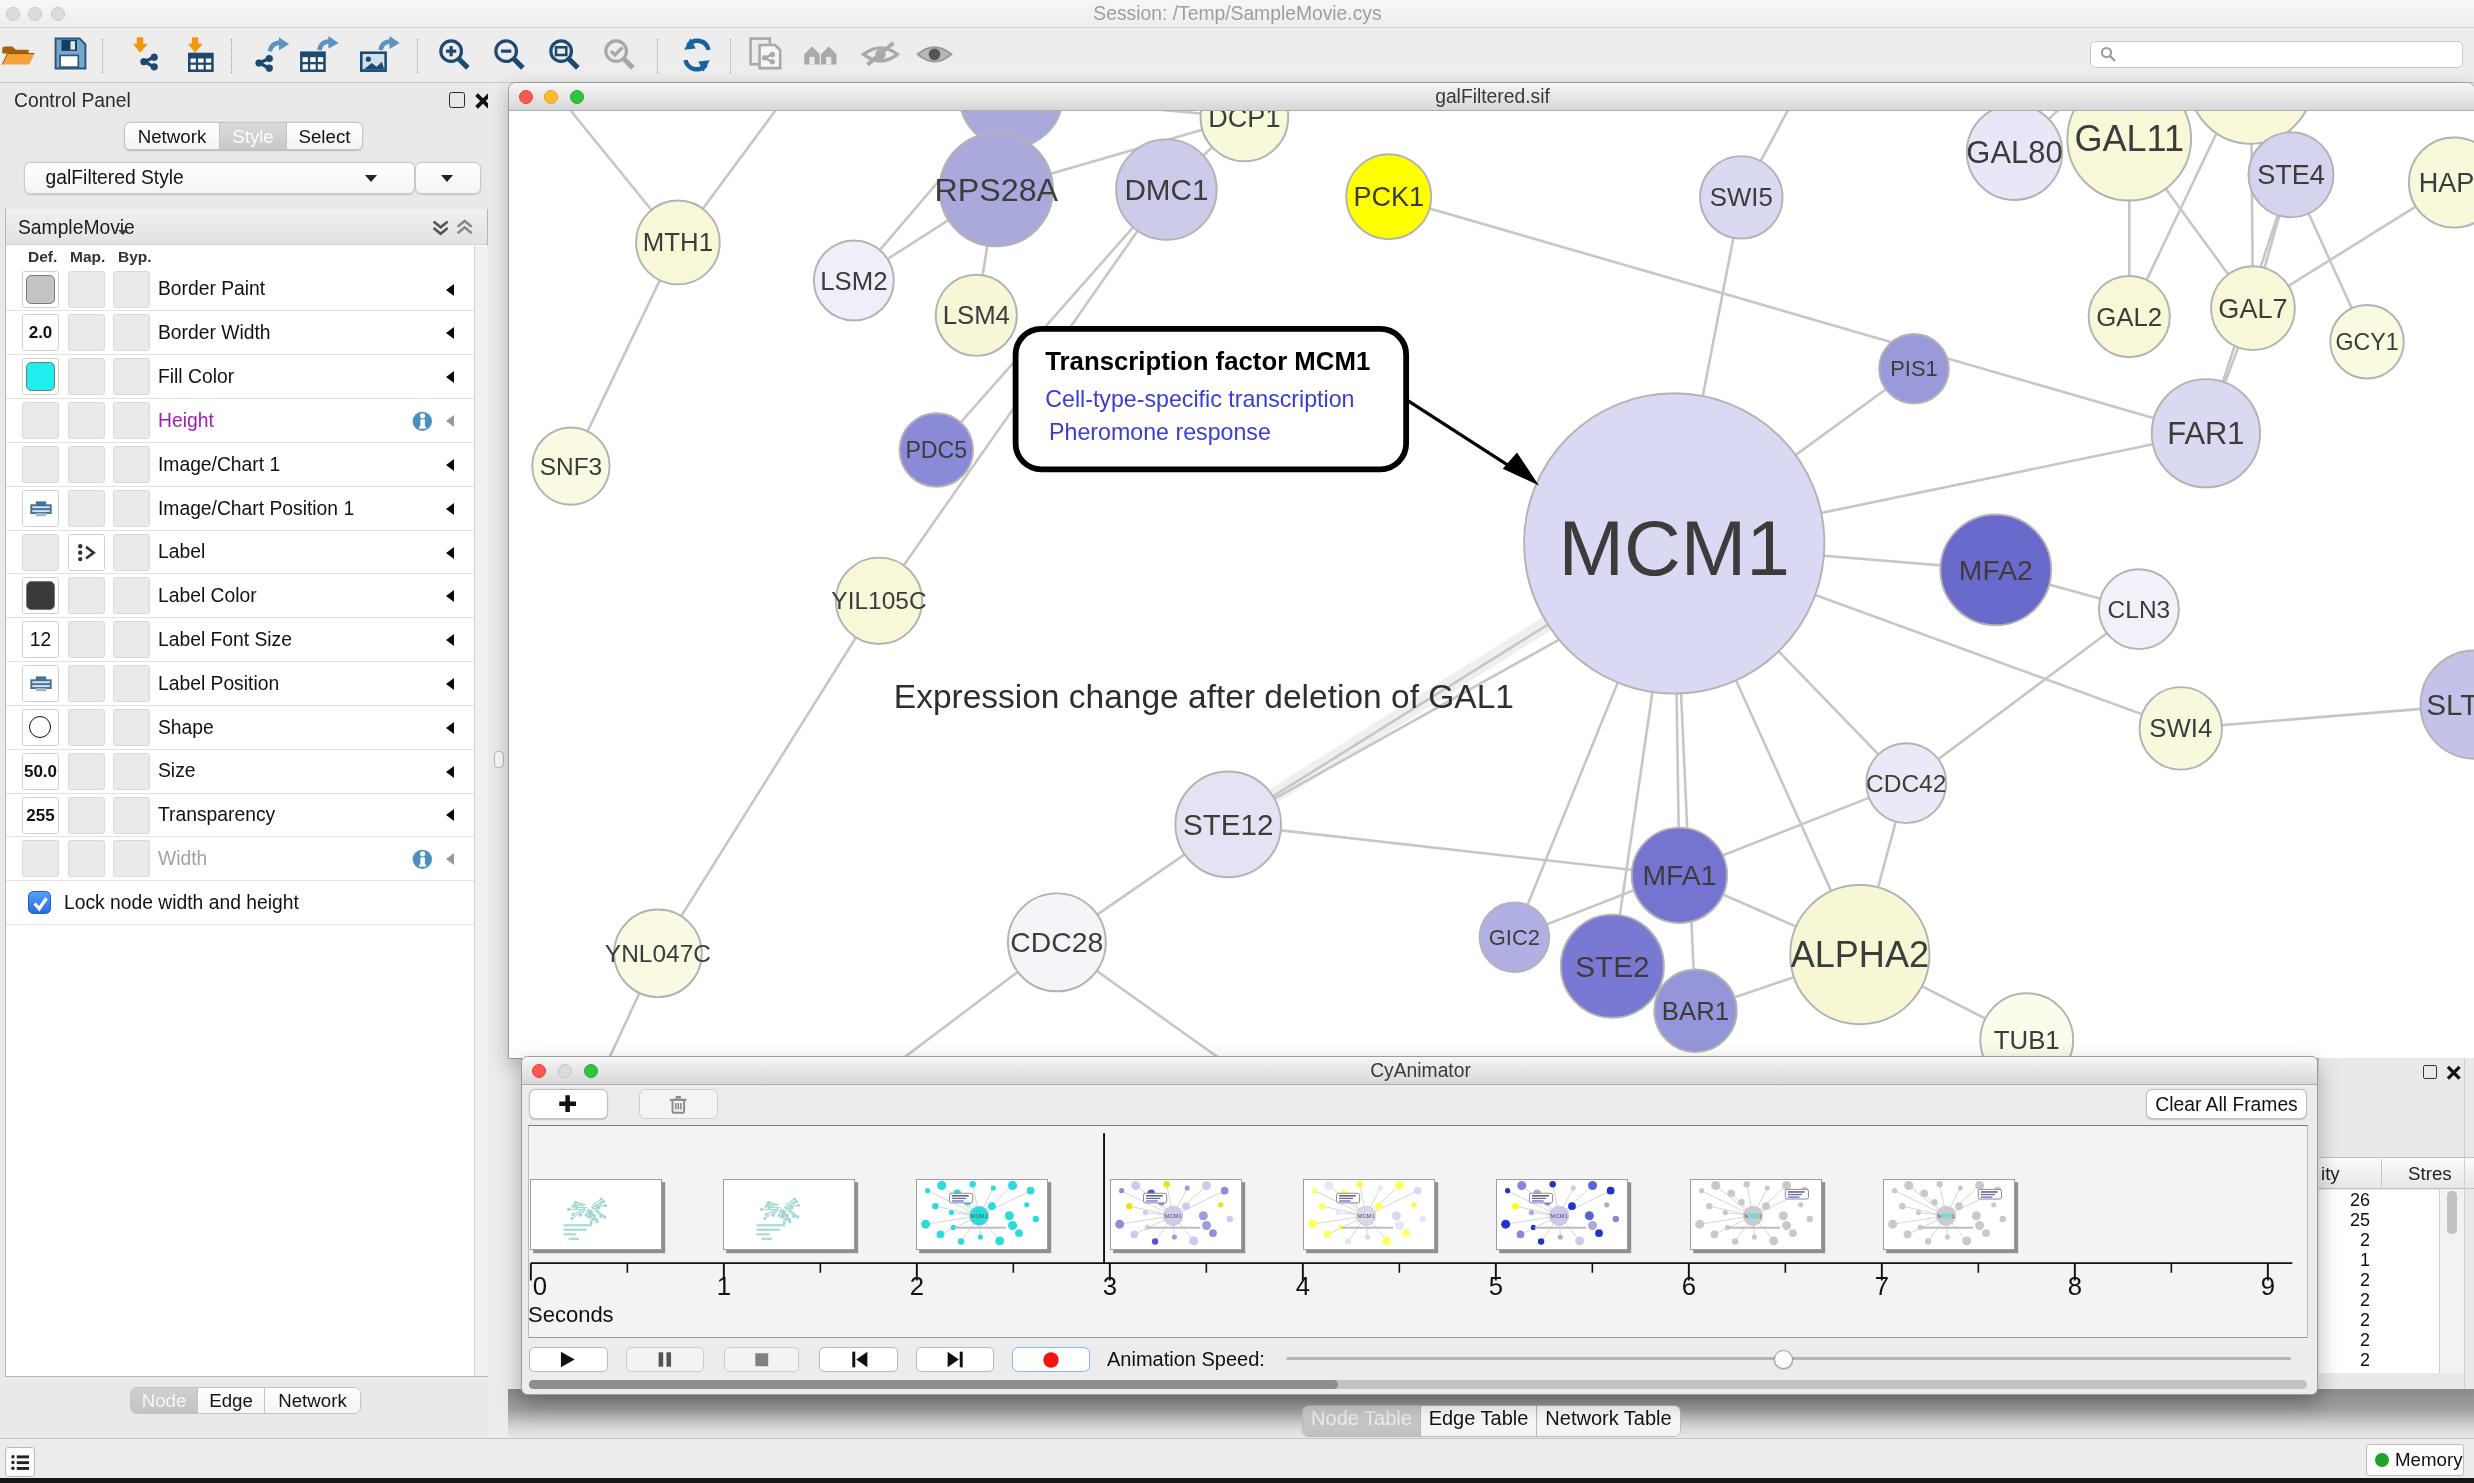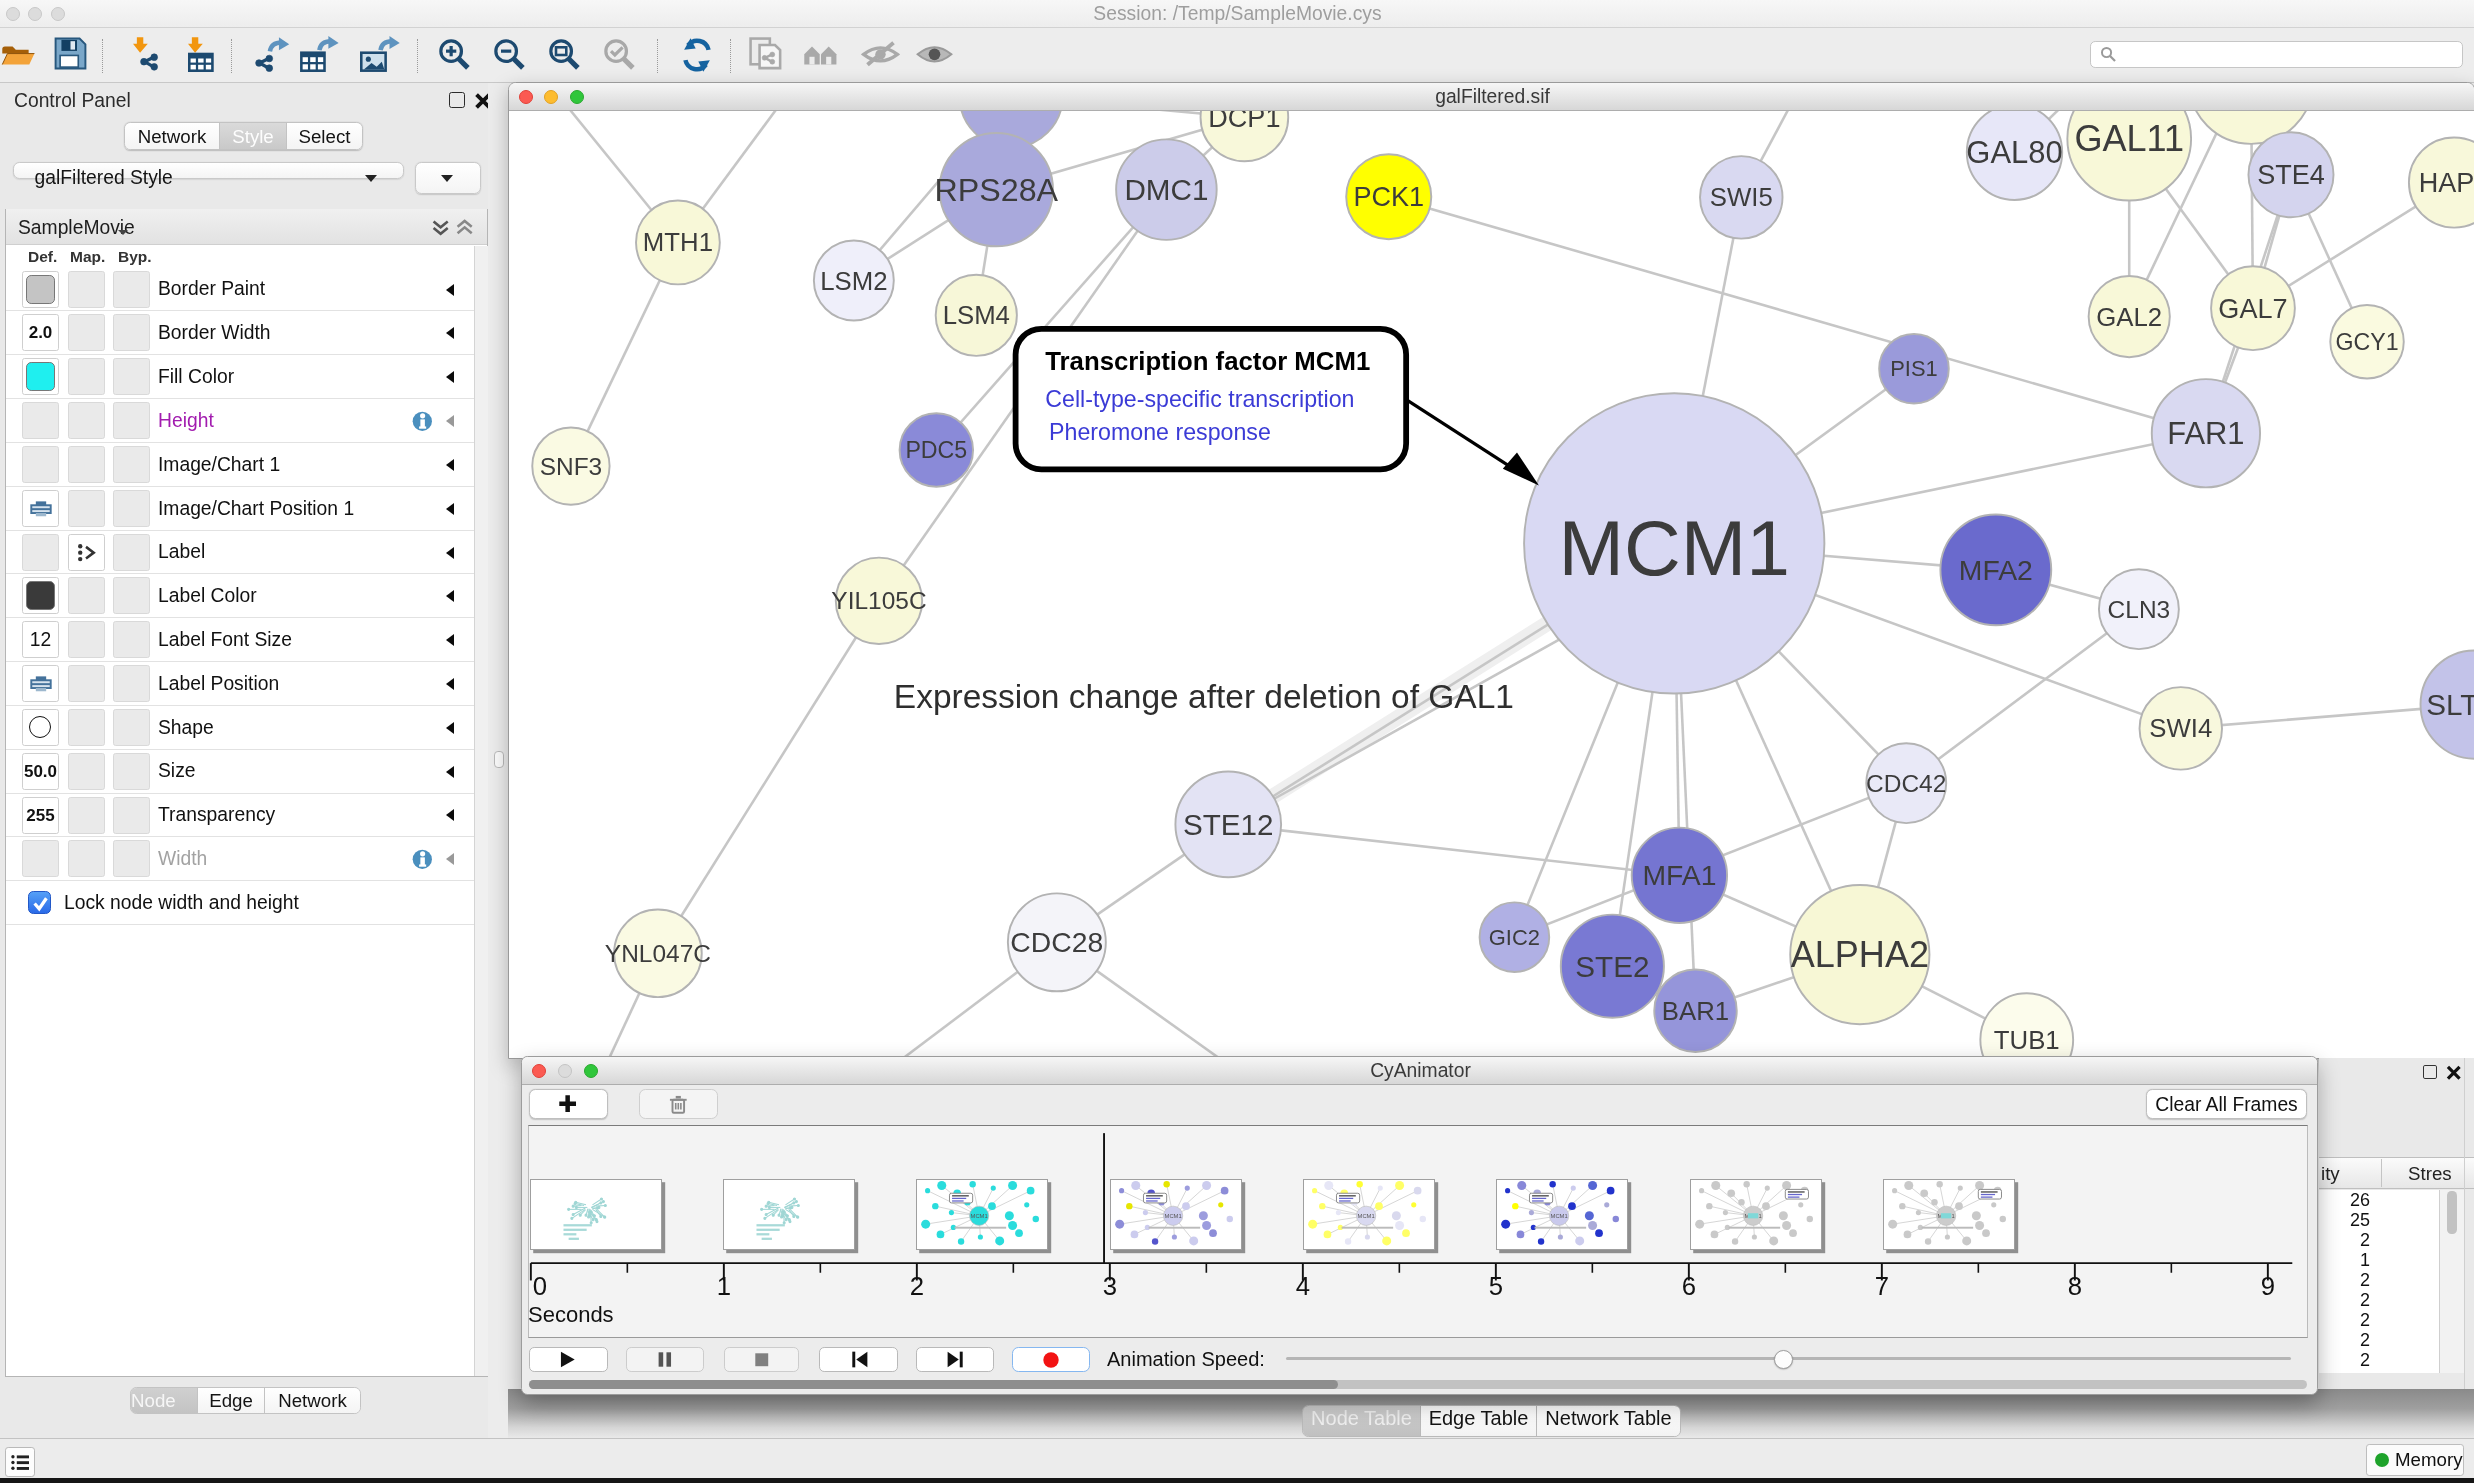--- a/index.html
+++ b/index.html
@@ -154,21 +154,21 @@
 <div class="abs" style="left:449px;top:92px;width:16px;height:16px;border:1.9px solid #2b2b2b;border-radius:2.6px;"></div>
 <svg class="abs" style="left:474px;top:92px" width="18" height="18" viewBox="0 0 28 28">
     <path d="M4 4 L24 24 M24 4 L4 24" stroke="#111" stroke-width="6"></path>
   </svg>
 <div class="abs" style="left:124px;top:122px;height:28px;display:flex;border:0.6px solid #c3c3c3;
  border-radius:6.4px;overflow:hidden;box-shadow:0 0.6px 1.3px rgba(0,0,0,0.2);font-size:18.7px;">
  <div style="width:94px;background:linear-gradient(#fff,#f4f4f4);color:#141414;text-align:center;line-height:27px;">Network</div>
  <div style="width:68px;background:linear-gradient(#dadada,#c9c9c9);color:#fdfdfd;text-align:center;line-height:27px;border-left:0.6px solid #c3c3c3;border-right:0.6px solid #c3c3c3;">Style</div>
  <div style="width:75px;background:linear-gradient(#fff,#f4f4f4);color:#141414;text-align:center;line-height:27px;">Select</div>
 </div>
-<div class="abs" style="left:13px;top:162px;width:391px;height:17px;background:linear-gradient(#fff,#f4f4f4);
+<div class="abs" style="left:24px;top:162px;width:391px;height:32px;background:linear-gradient(#fff,#f4f4f4);
  border:0.6px solid #c9c9c9;border-radius:6.4px;box-shadow:0 0.6px 1.3px rgba(0,0,0,0.15);
  font-size:19.3px;color:#141414;line-height:30px;padding-left:20.6px;">galFiltered Style</div>
 <div class="abs" style="left:365px;top:175px;width:0;height:0;border-left:6.4px solid transparent;
  border-right:6.4px solid transparent;border-top:7.7px solid #222;"></div>
 <div class="abs" style="left:415px;top:162px;width:66px;height:32px;background:linear-gradient(#fff,#f4f4f4);
  border:0.6px solid #c9c9c9;border-radius:6.4px;box-shadow:0 0.6px 1.3px rgba(0,0,0,0.15);"></div>
 <div class="abs" style="left:441px;top:175px;width:0;height:0;border-left:6.4px solid transparent;
  border-right:6.4px solid transparent;border-top:7.7px solid #222;"></div>
 <div class="abs" style="left:5.2px;top:209px;width:483px;height:1168px;background:#fff;border:0.6px solid #b5b5b5;"></div>
 <div class="abs" style="left:5.8px;top:209px;width:481px;height:36px;
@@ -312,21 +312,21 @@
 <svg class="abs" style="left:32px;top:895px" width="17" height="17" viewBox="0 0 26 26">
     <path d="M4 13 l7 8 L22 5" fill="none" stroke="#fff" stroke-width="5"></path>
   </svg>
 <div class="abs" style="left:64px;top:892px;font-size:19.3px;color:#111;">Lock node width and height</div>
 <div class="abs" style="left:5.8px;top:881px;width:468px;height:44px;border-bottom:0.6px solid #e2e2e2;"></div>
 <div class="abs" style="left:474px;top:246px;width:13.5px;height:1130px;background:#f0f0f0;border-left:0.6px solid #d4d4d4;"></div>
 <div class="abs" style="left:488px;top:83px;width:20px;height:1355px;background:#ececec;"></div>
 <div class="abs" style="left:494px;top:751px;width:10.3px;height:17px;background:#fafafa;border:0.6px solid #b9b9b9;border-radius:3.9px;"></div>
 <div class="abs" style="left:130px;top:1387px;height:27px;display:flex;border:0.6px solid #c3c3c3;
  border-radius:6.4px;overflow:hidden;font-size:18.7px;">
- <div style="width:66px;background:linear-gradient(#d0d0d0,#c3c3c3);color:#f6f6f6;line-height:26px;">Node</div>
+ <div style="width:66px;background:linear-gradient(#d0d0d0,#c3c3c3);color:#f6f6f6;text-align:center;line-height:26px;">Node</div>
  <div style="width:68px;background:linear-gradient(#fff,#f4f4f4);color:#141414;text-align:center;line-height:26px;border-left:0.6px solid #c3c3c3;border-right:0.6px solid #c3c3c3;">Edge</div>
  <div style="width:95px;background:linear-gradient(#fff,#f4f4f4);color:#141414;text-align:center;line-height:26px;">Network</div>
 </div>
 
 <div class="abs" style="left:508px;top:82px;width:1967px;height:977px;border:0.6px solid #9a9a9a;
  border-radius:7.7px 7.7px 0 0;box-shadow:0 7.7px 19.3px rgba(0,0,0,0.25);overflow:hidden;background:#fff;">
  <div class="abs" style="left:0;top:0;width:1967px;height:28px;
   background:linear-gradient(#f6f6f6,#d7d7d7);border-bottom:0.6px solid #adadad;">
   <div class="tl" style="left:9.7px;background:#fb5a52;border:0.6px solid #e14138"></div>
   <div class="tl" style="left:35px;background:#fdbc2f;border:0.6px solid #e0a024"></div>

